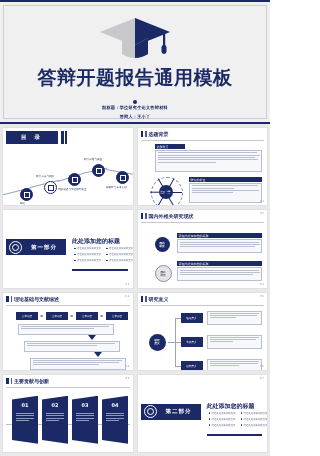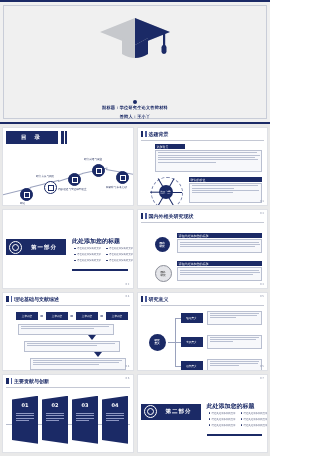--- a/index.html
+++ b/index.html
@@ -136,20 +136,21 @@
 
   <div class="title-slide">
     <svg class="cap" viewBox="0 0 74 48">
       <polygon points="37,2 72,16 37,30 2,16" fill="#c6c8cc"></polygon>
       <polygon points="37,2 72,16 37,30" fill="#1b2a66"></polygon>
       <path d="M24,22 L24,38 Q37,46 50,38 L50,22 L37,29 Z" fill="#c6c8cc"></path>
       <path d="M37,29 L50,22 L50,38 Q43.5,42 37,42 Z" fill="#1b2a66"></path>
       <rect x="65" y="16" width="2.2" height="14" fill="#1b2a66"></rect>
       <rect x="63.5" y="29" width="5" height="9" rx="2.4" fill="#1b2a66"></rect>
     </svg>
+    <div class="ttl">答辩开题报告通用模板</div>
     <div class="dot"></div>
     <div class="sub1">副标题：学位研究生论文答辩材料</div>
     <div class="sub2">答辩人：王小丫</div>
   </div>
 
   <div class="grid">
 
     <div class="slide">
       <div class="inner">
         <div class="toc-head">目  录</div>

